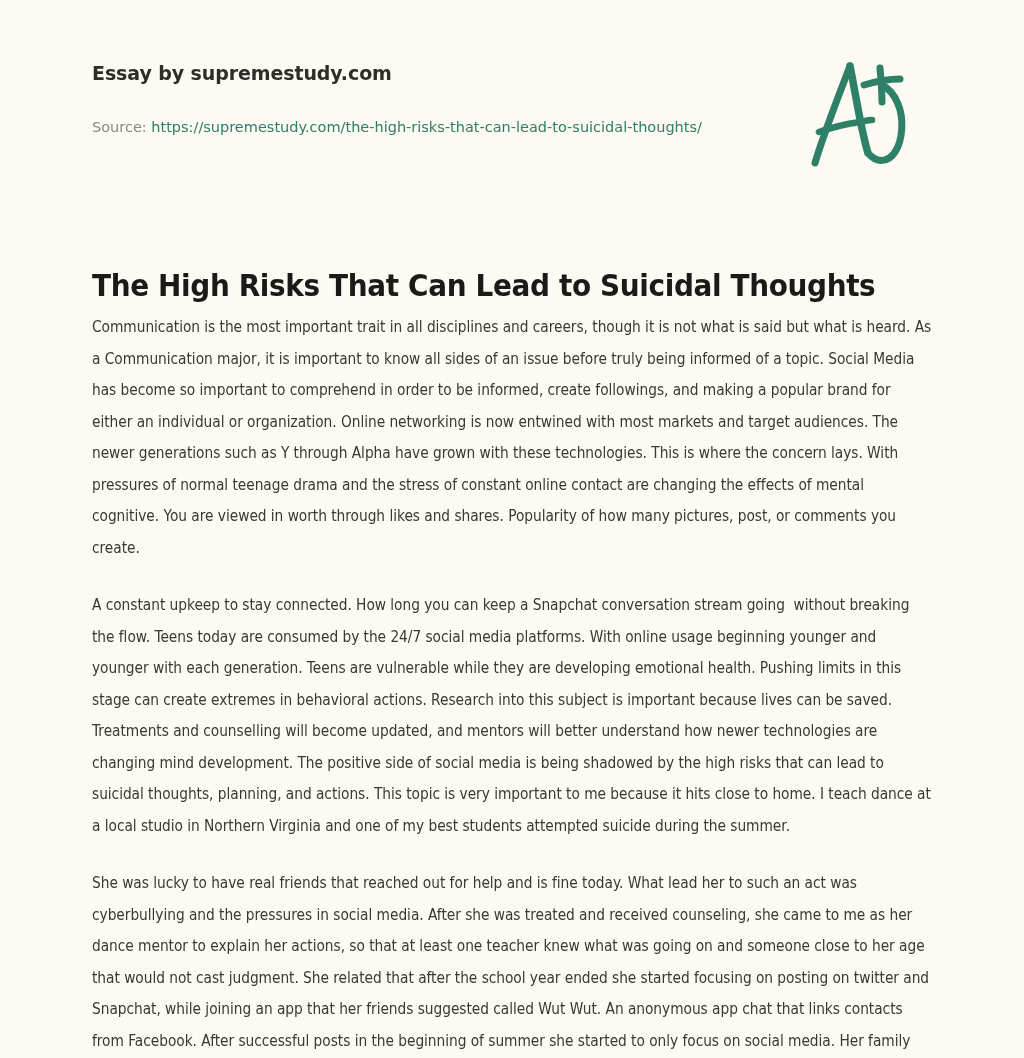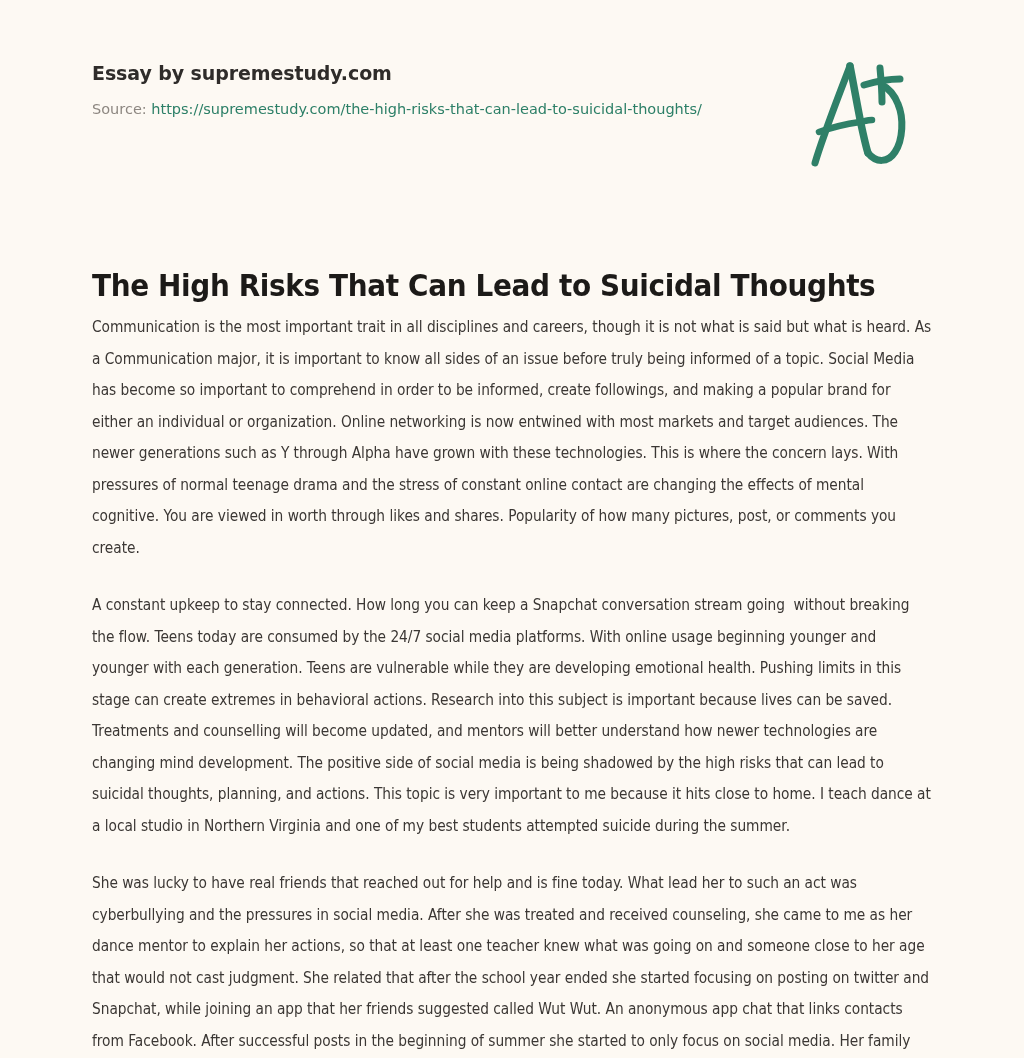--- a/index.html
+++ b/index.html
@@ -31,21 +31,21 @@
   .essay-by {
     font-family: "DejaVu Sans", sans-serif;
     font-size: 19px;
     font-weight: bold;
     color: #2f2c2a;
     letter-spacing: -0.1px;
     line-height: 1.2;
     white-space: nowrap;
   }
   .source-line {
-    margin-top: 16px;
+    margin-top: 34px;
     font-size: 14.5px;
     line-height: 1.2;
     white-space: nowrap;
     font-family: "DejaVu Sans", sans-serif;
   }
   .source-label {
     color: #8d8781;
   }
   .source-url {
     color: #2c7f67;

